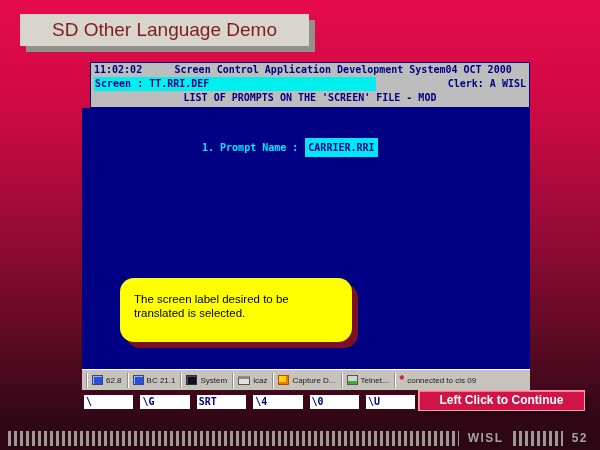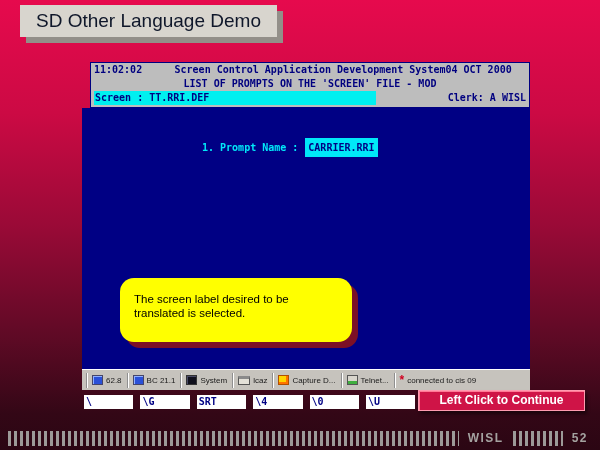--- a/index.html
+++ b/index.html
@@ -6,23 +6,23 @@
   html, body { width: 600px; height: 450px; overflow: hidden; }
   body { font-family: "Liberation Sans", sans-serif; }
 
   .slide {
     position: relative; width: 600px; height: 450px;
     background: linear-gradient(180deg, #e60a4d 0%, #cc0a44 25%, #9a0a37 50%, #5e0a25 75%, #330716 92%, #2b0613 100%);
   }
 
   
   .title-box {
-    position: absolute; left: 20px; top: 5px;
+    position: absolute; left: 20px; top: 14px;
     background: #d8d5ce; box-shadow: 6px 6px 0 #938f89;
-    padding: 5px 16px; font-size: 19px; color: #0f172a; white-space: nowrap;
+    padding: 5px 32px; font-size: 19px; color: #7f1d1d; white-space: nowrap;
   }
 
   
   .terminal {
     position: absolute; left: 82px; top: 62px; width: 448px; height: 328px;
     font-family: "DejaVu Sans Mono", monospace;
   }
   .term-header {
     position: absolute; top: 0; left: 8px; right: 0; height: 46px;
     background: #bdbdbd; color: #000080; border: 1px solid #000080;
@@ -110,26 +110,26 @@
   </div>
 
   <div class="terminal">
 
     <div class="term-header">
       <div class="hrow">
         <span class="time">11:02:02</span>
         <span class="apptitle">Screen Control Application Development System</span>
         <span class="date">04 OCT 2000</span>
       </div>
-      <div class="hrow center">
-        <span>LIST OF PROMPTS ON THE 'SCREEN' FILE - MOD</span>
-      </div>
       <div class="hrow">
         <span class="screen-hl">Screen : TT.RRI.DEF</span>
         <span class="clerk">Clerk: A WISL</span>
+      </div>
+      <div class="hrow center">
+        <span>LIST OF PROMPTS ON THE 'SCREEN' FILE - MOD</span>
       </div>
     </div>
 
     <div class="term-body">
       <div class="prompt-line">
         <span>1. Prompt Name :</span><span class="prompt-value">CARRIER.RRI</span>
       </div>
 
       <div class="callout">
         <span>The screen label desired to be translated is selected.</span>

